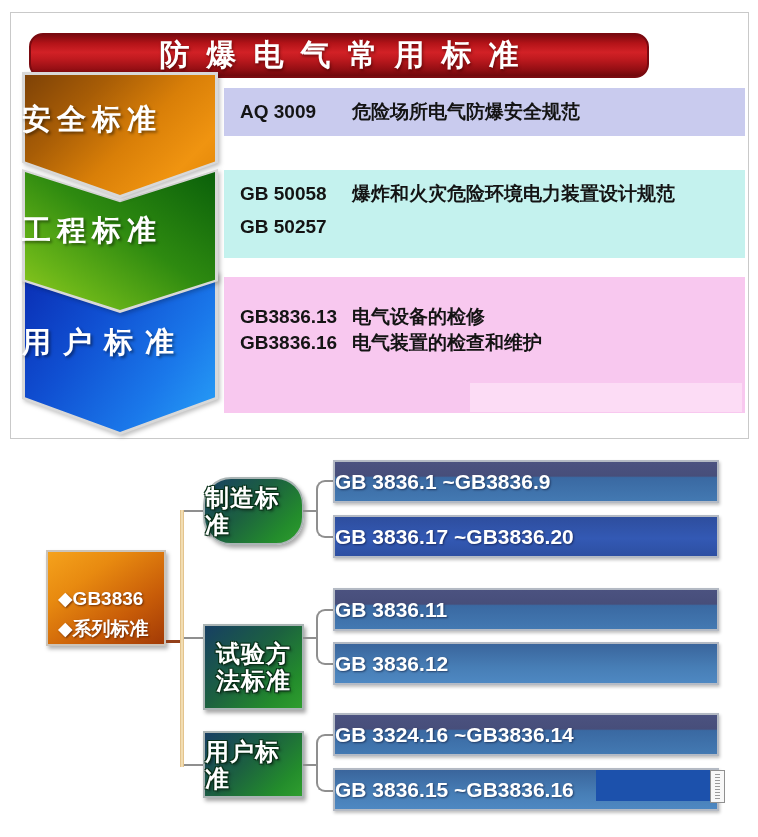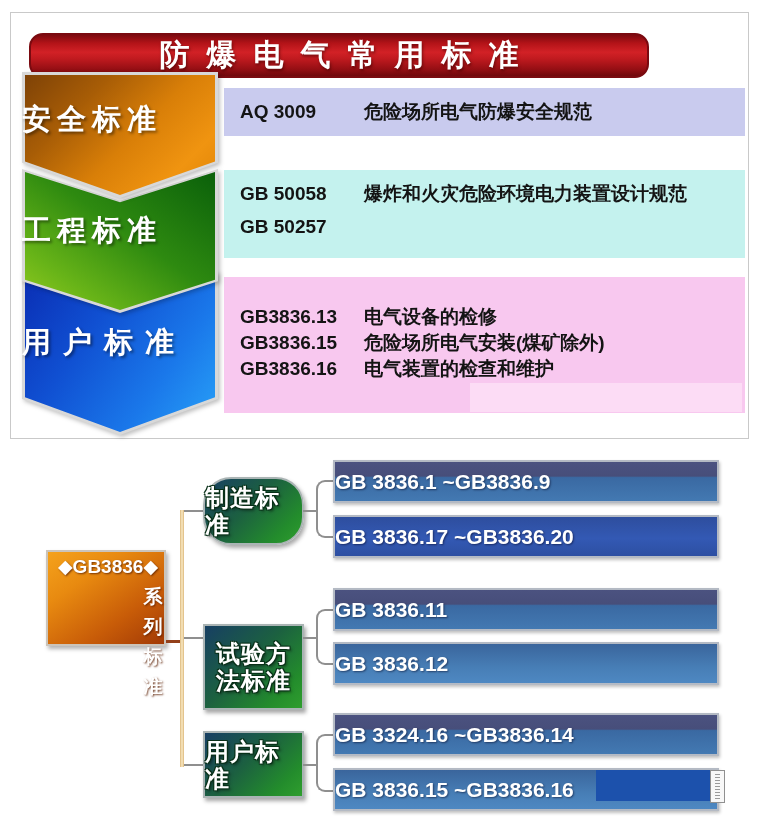--- a/index.html
+++ b/index.html
@@ -38,30 +38,30 @@
 
   
   .std-bar{position:absolute;left:224px;width:521px;box-sizing:border-box;z-index:5;}
   .bar-safety{top:88px;height:48px;background:#c9cbee;display:flex;align-items:center;}
   .bar-engineering{top:170px;height:88px;background:#c4f2ee;padding-top:12px;}
   .bar-user{top:277px;height:136px;background:#f8c8ef;padding-top:27px;}
   .entry{display:flex;padding-left:16px;line-height:24px;margin-bottom:9px;}
   .bar-user .entry{margin-bottom:1px;line-height:25px;}
   .bar-safety .entry{margin-bottom:0;}
   .code{width:112px;flex:0 0 112px;font-weight:bold;font-size:19px;color:#141414;}
-  .desc{width:392px;font-weight:bold;font-size:19px;color:#141414;margin-left:12px;}
+  .desc{width:392px;font-weight:bold;font-size:19px;color:#141414;}
   .pink-patch{position:absolute;left:470px;top:383px;width:272px;height:29px;
     background:rgba(255,236,250,.55);z-index:6;}
 
   
   .tree-root{position:absolute;left:46px;top:550px;width:120px;height:96px;box-sizing:border-box;
     border:2px solid #cbc4ba;box-shadow:2px 3px 4px rgba(0,0,0,.3);
     background:linear-gradient(145deg,#f5a21c 0%,#e88a10 30%,#c85c08 68%,#a23a06 100%);
     color:#fff;font-weight:bold;font-size:19px;line-height:30px;
-    display:flex;flex-direction:row;justify-content:center;padding-left:10px;
+    display:flex;flex-direction:column;justify-content:flex-end;padding-left:10px;
     text-shadow:1px 1px 2px rgba(90,30,0,.8);}
   .trunk{position:absolute;left:180px;top:510px;width:4px;height:257px;
     background:#f2ddb2;border-left:1px solid #e3c48e;border-right:1px solid #e3c48e;box-sizing:border-box;}
   .root-link{position:absolute;left:166px;top:640px;width:15px;height:3px;background:#93401a;}
   .stub{position:absolute;background:#8f8f8f;height:2px;}
   .branch-box{position:absolute;left:203px;width:101px;box-sizing:border-box;
     border:2px solid #aab4b4;box-shadow:2px 3px 4px rgba(0,0,0,.35);
     background:linear-gradient(135deg,#173f63 0%,#1c6140 45%,#238c2c 80%,#2f9e2e 100%);
     color:#fff;font-weight:bold;font-size:24px;line-height:27px;letter-spacing:1px;
     display:flex;flex-direction:column;align-items:center;justify-content:center;
@@ -134,24 +134,20 @@
       <span class="code">GB 50257</span>
     </div>
   </div>
 
   <div class="std-bar bar-user">
     <div class="entry">
       <span class="code">GB3836.13</span>
       <span class="desc">电气设备的检修</span>
     </div>
     <div class="entry">
-      <span class="code">GB3836.15</span>
-      <span class="desc">危险场所电气安装(煤矿除外)</span>
-    </div>
-    <div class="entry">
       <span class="code">GB3836.16</span>
       <span class="desc">电气装置的检查和维护</span>
     </div>
   </div>
   <div class="pink-patch"></div>
 
   <div class="tree-root">
     <span>◆GB3836</span>
     <span>◆系列标准</span>
   </div>

